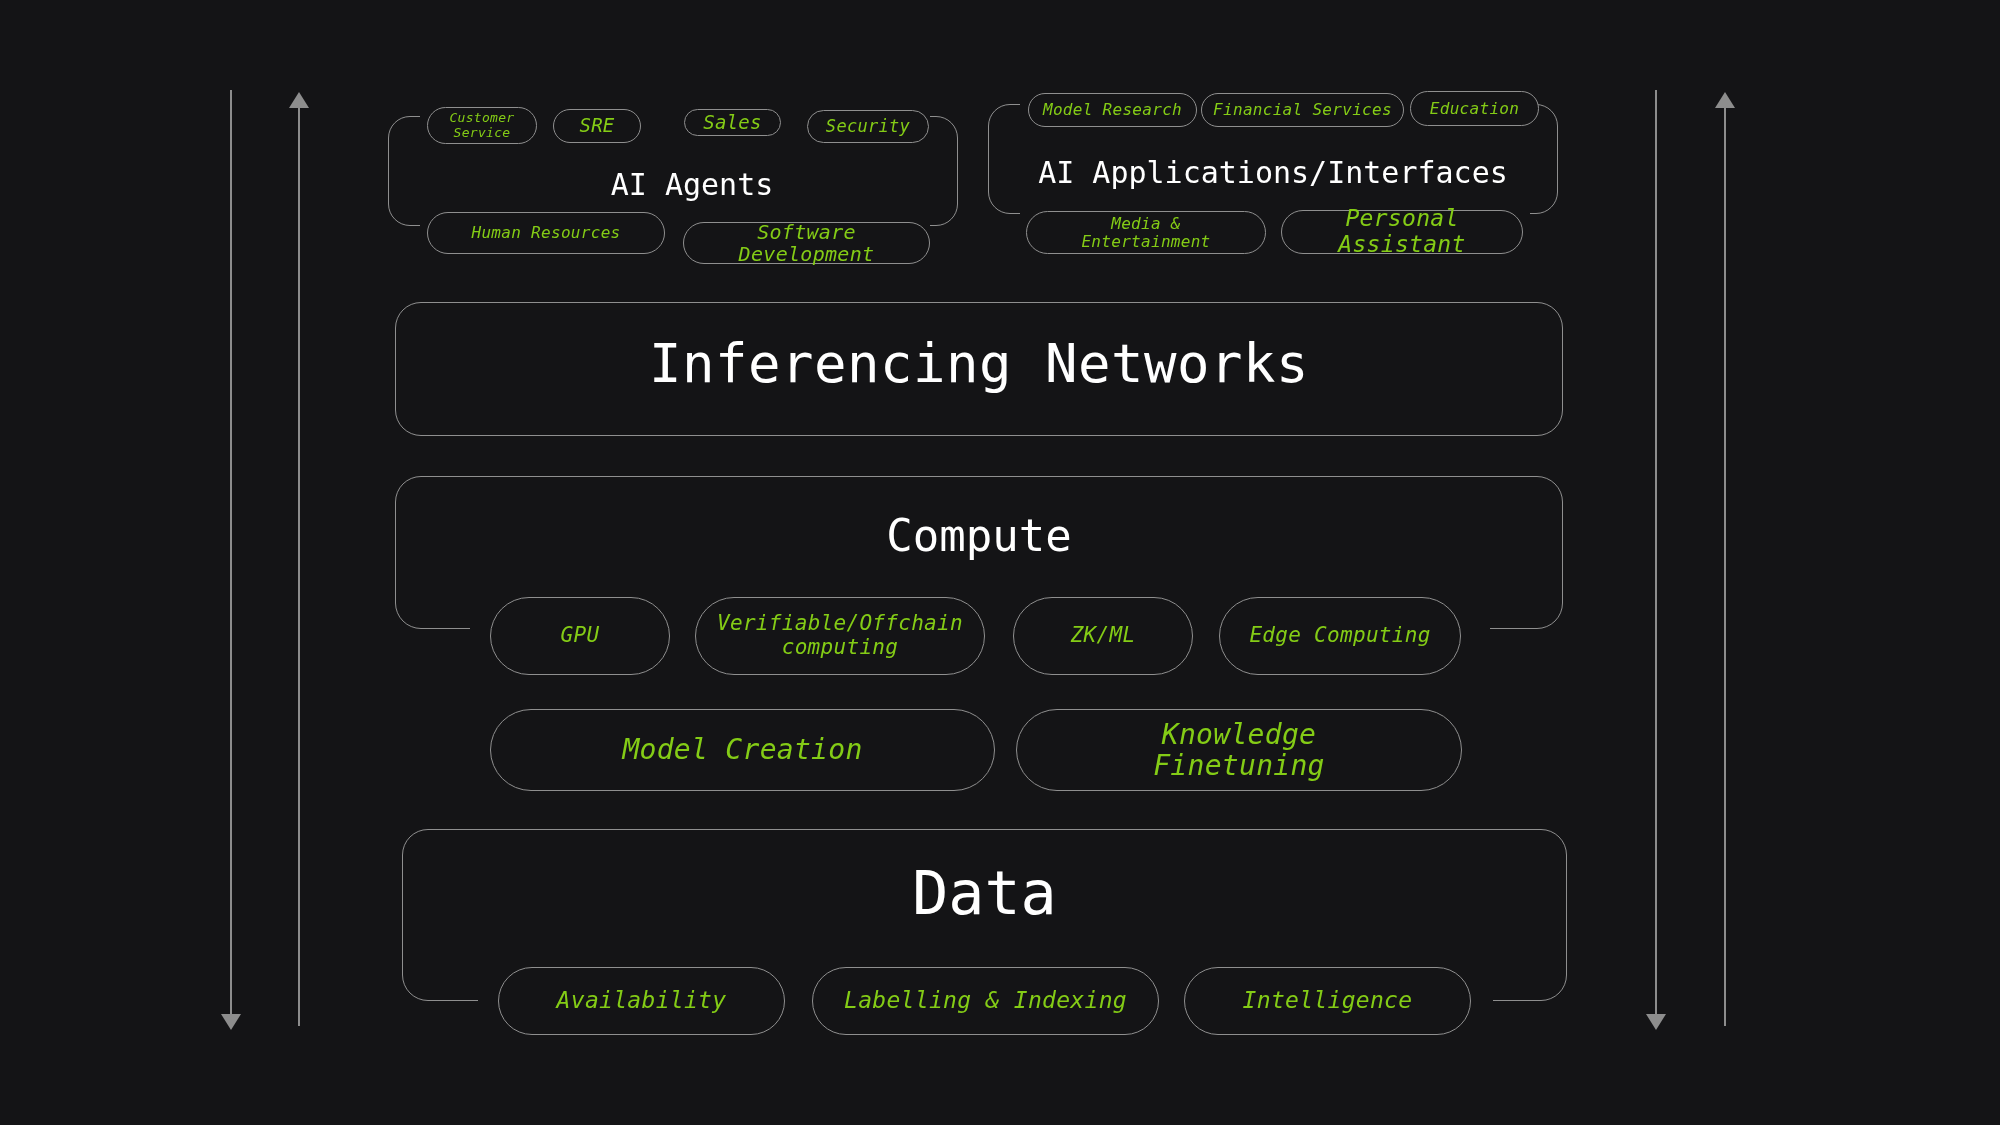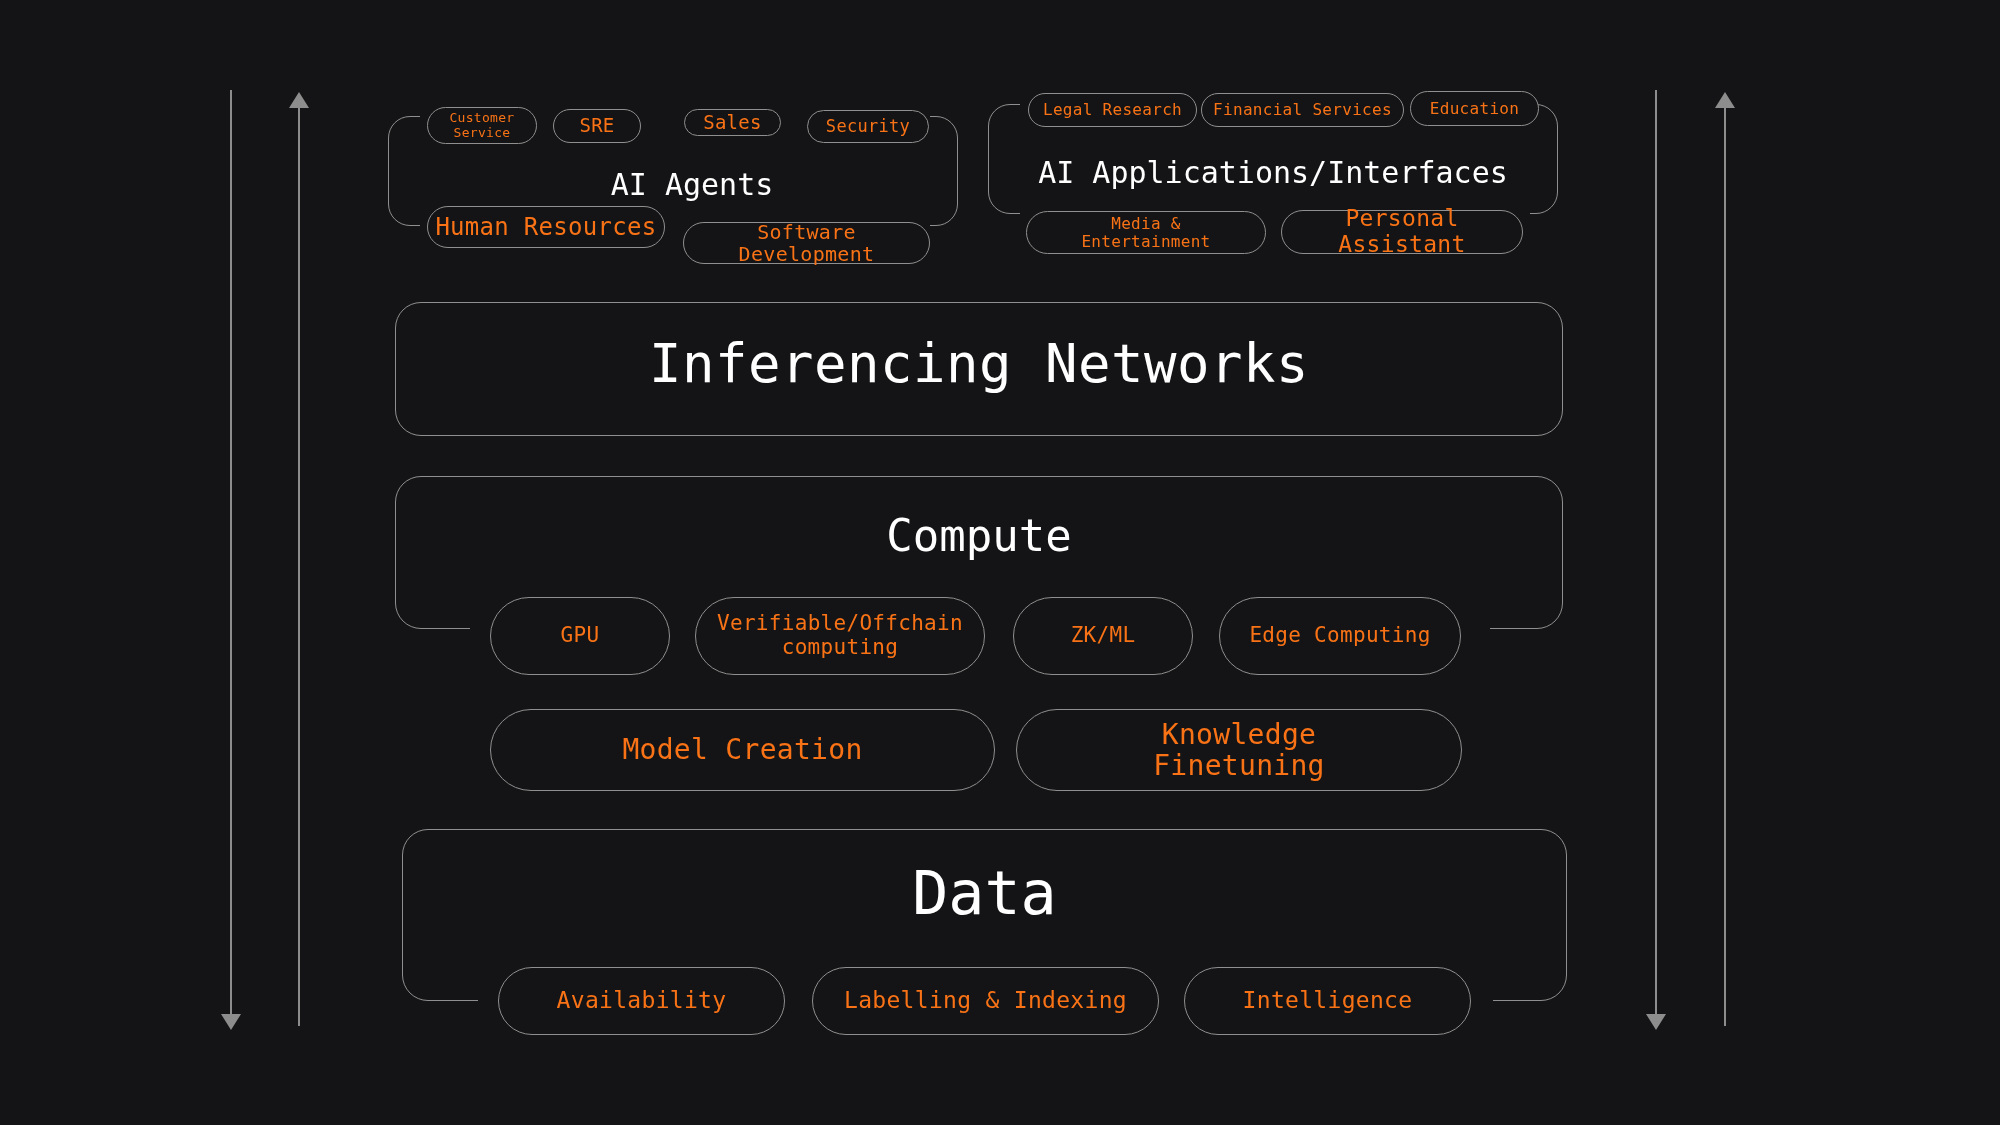--- a/index.html
+++ b/index.html
@@ -34,28 +34,29 @@
   }
   .arrow-head.up   { border-bottom: 16px solid #8d8d8d; }
   .arrow-head.down { border-top: 16px solid #8d8d8d; }
 
   
   .pill {
     position: absolute;
     box-sizing: border-box;
     border: 1.6px solid #8f8f8f;
     background: #141416;
-    color: #f97316;
+    color: #84cc16;
     display: flex;
     align-items: center;
     justify-content: center;
     text-align: center;
     line-height: 1.12;
     white-space: pre-line;
     letter-spacing: 0.3px;
+    font-style: italic;
   }
 
   
   .bracket {
     position: absolute;
     box-sizing: border-box;
     border: 1.6px solid #8f8f8f;
     background: transparent;
     pointer-events: none;
   }
@@ -116,30 +117,30 @@
   <div class="mask" style="left:420px; top:216px; width:510px; height:18px;"></div>
 
   <div class="group-title" style="left:388px; width:608px; top:167px; font-size:30px;">AI Agents</div>
 
   <div class="pill" style="left:427px; top:107px; width:110px; height:37px; border-radius:19px; font-size:13px;">Customer
 Service</div>
   <div class="pill" style="left:553px; top:109px; width:88px; height:34px; border-radius:17px; font-size:19px;">SRE</div>
   <div class="pill" style="left:684px; top:109px; width:97px; height:27px; border-radius:17px; font-size:19px;">Sales</div>
   <div class="pill" style="left:807px; top:110px; width:122px; height:33px; border-radius:17px; font-size:17px;">Security</div>
 
-  <div class="pill" style="left:427px; top:206px; width:238px; height:42px; border-radius:21px; font-size:24px;">Human Resources</div>
+  <div class="pill" style="left:427px; top:212px; width:238px; height:42px; border-radius:21px; font-size:16px;">Human Resources</div>
   <div class="pill" style="left:683px; top:222px; width:247px; height:42px; border-radius:21px; font-size:20px;">Software Development</div>
 
   <div class="bracket" style="left:988px; top:104px; width:570px; height:110px; border-radius:22px;"></div>
   <div class="mask" style="left:1020px; top:96px; width:510px; height:18px;"></div>
   <div class="mask" style="left:1020px; top:204px; width:510px; height:18px;"></div>
 
   <div class="group-title" style="left:988px; width:570px; top:155px; font-size:30px;">AI Applications/Interfaces</div>
 
-  <div class="pill" style="left:1028px; top:93px; width:169px; height:34px; border-radius:17px; font-size:16px;">Legal Research</div>
+  <div class="pill" style="left:1028px; top:93px; width:169px; height:34px; border-radius:17px; font-size:16px;">Model Research</div>
   <div class="pill" style="left:1201px; top:93px; width:203px; height:34px; border-radius:17px; font-size:16px;">Financial Services</div>
   <div class="pill" style="left:1410px; top:91px; width:129px; height:35px; border-radius:18px; font-size:16px;">Education</div>
 
   <div class="pill" style="left:1026px; top:211px; width:240px; height:43px; border-radius:22px; font-size:16px;">Media &amp;
 Entertainment</div>
   <div class="pill" style="left:1281px; top:210px; width:242px; height:44px; border-radius:22px; font-size:23px;">Personal Assistant</div>
 
   <div class="panel" style="left:395px; top:302px; width:1168px; height:134px;"></div>
   <div class="panel-title" style="left:395px; width:1168px; top:335px; font-size:54px; letter-spacing:0.5px;">Inferencing Networks</div>
 

